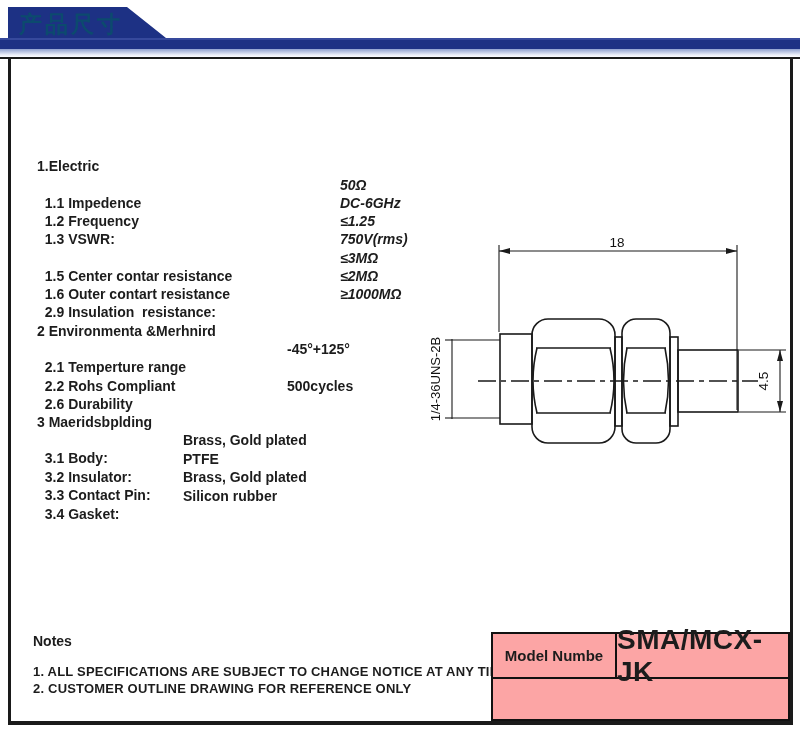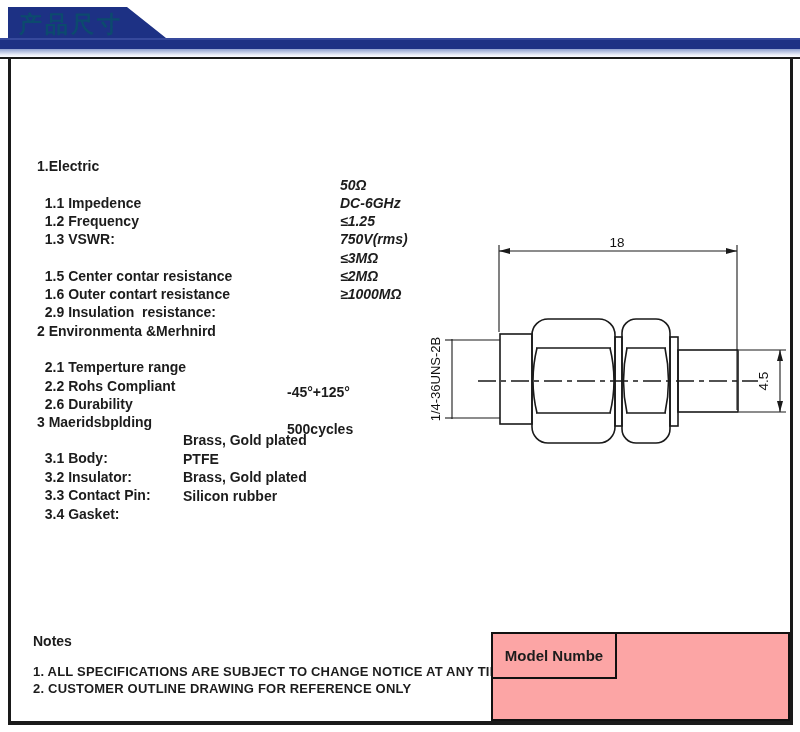--- a/index.html
+++ b/index.html
@@ -26,21 +26,21 @@
     border:2px solid #1a1a1a;border-left-width:3px;border-right-width:3px;border-bottom-width:4px;
     box-sizing:border-box;background:transparent;
   }
   
   .spec-row,.spec-title{
     position:absolute;left:37px;font-size:14px;font-weight:600;
     line-height:18px;white-space:pre;
   }
   .spec-row .val{position:absolute;top:0;white-space:pre;}
   .sec1 .val{left:303px;font-style:italic;}
-  .sec2 .val{left:250px;margin-top:43px;}
+  .sec2 .val{left:250px;}
   .sec3 .val{left:146px;}
   
   .notes-title{position:absolute;left:33px;top:633px;font-size:14px;font-weight:bold;}
   .note-line{position:absolute;left:33px;font-size:13px;font-weight:bold;letter-spacing:0.2px;white-space:pre;}
   
   .title-block{
     position:absolute;left:491px;top:632px;width:299px;height:89px;
     border:2px solid #111;box-sizing:border-box;background:#fca5a5;
   }
   .tb-label-cell{
@@ -188,14 +188,15 @@
   </g>
   <text font-size="13" text-anchor="middle" font-weight="500" transform="rotate(-90 440 379)" x="440" y="379">1/4-36UNS-2B</text>
 </svg>
 
 <div class="notes-title">Notes</div>
 <div class="note-line" style="top:664px">1. ALL SPECIFICATIONS ARE SUBJECT TO CHANGE NOTICE AT ANY TIME</div>
 <div class="note-line" style="top:681px">2. CUSTOMER OUTLINE DRAWING FOR REFERENCE ONLY</div>
 
 <div class="title-block">
   <div class="tb-label-cell">Model Numbe</div>
+  <div class="tb-value-cell">SMA/MCX-JK</div>
   <div class="tb-empty-row"></div>
 </div>
 
 </body></html>

